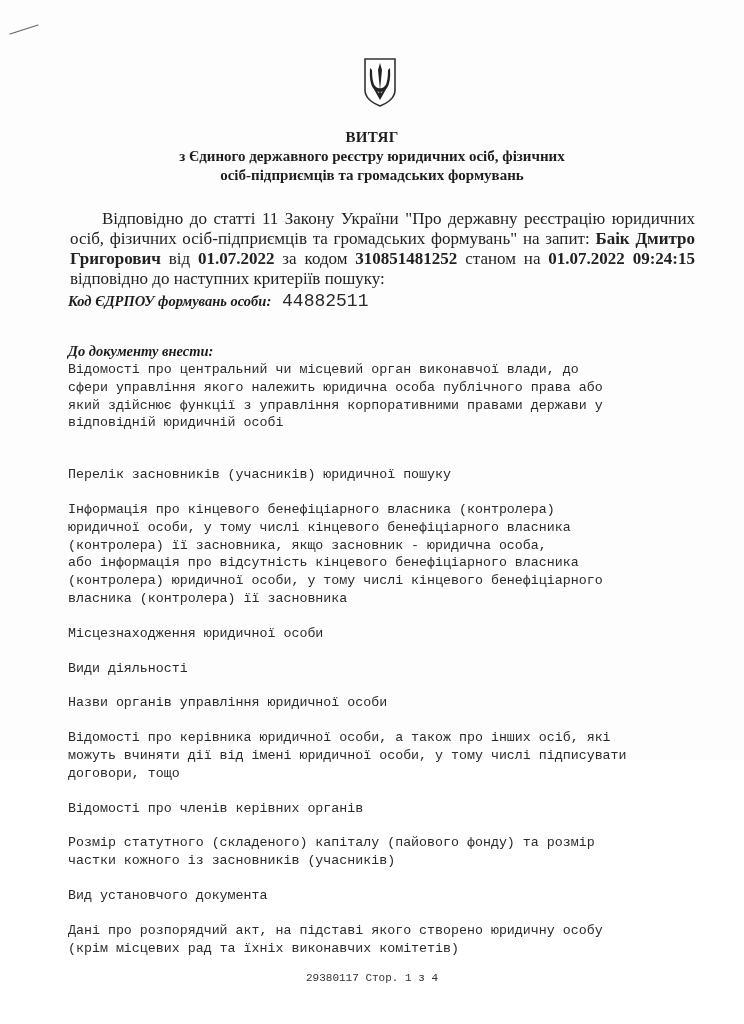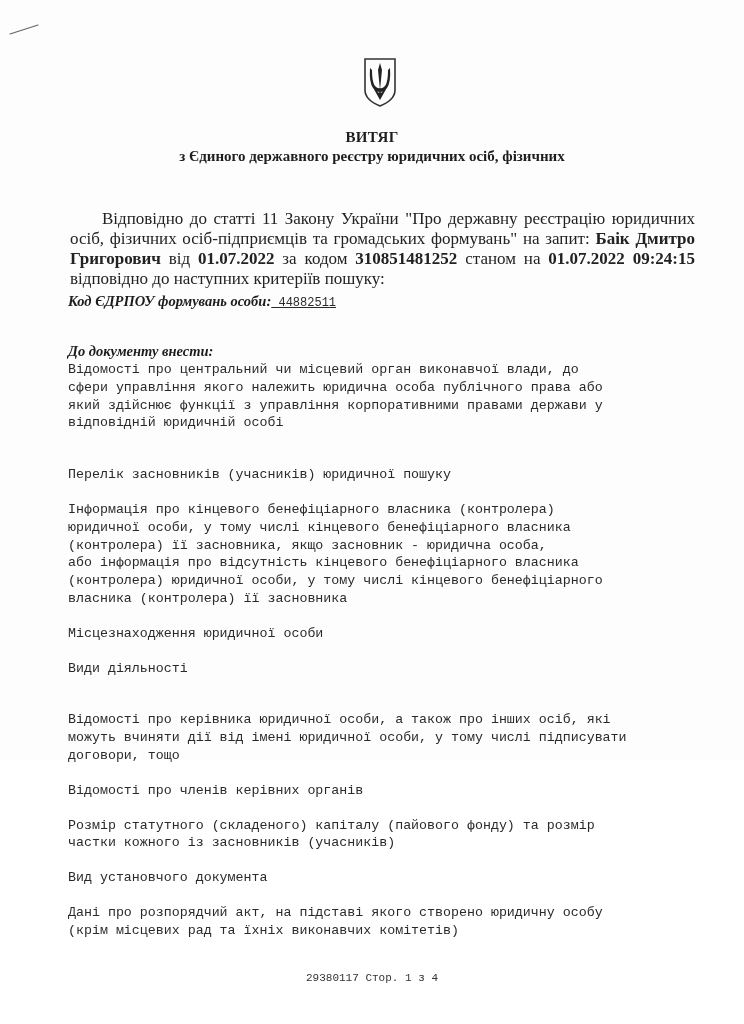--- a/index.html
+++ b/index.html
@@ -74,23 +74,22 @@
     }
     .label-italic {
       font-family: "Liberation Serif", serif;
       font-style: italic;
       font-weight: bold;
       font-size: 14.5px;
       color: #1c1c1c;
     }
     .mono {
       font-family: "Liberation Mono", monospace;
-      font-size: 12px;
+      font-size: 18px;
       color: #2a2a2a;
-      text-decoration: underline;
     }
     .criteria {
       position: absolute;
       left: 68px;
       top: 342px;
       width: 640px;
     }
     .criteria-heading {
       line-height: 18px;
       margin-bottom: 1px;
@@ -129,20 +128,21 @@
     <path d="M3 3 H33 V34 Q33 44 18 50 Q3 44 3 34 Z" fill="none" stroke="#333" stroke-width="1.6"></path>
     <path d="M18 7 L20 14 L18 34 L16 14 Z" fill="#222"></path>
     <path d="M8 12 Q7 26 11 32 Q14 36 18 36 Q22 36 25 32 Q29 26 28 12 L26 14 Q26 26 23 30 Q20 33 18 32 Q16 33 13 30 Q10 26 10 14 Z" fill="#222"></path>
     <path d="M13 33 L18 42 L23 33" fill="none" stroke="#222" stroke-width="2"></path>
     <circle cx="18" cy="38" r="2" fill="#222"></circle>
   </svg>
 
   <div class="title-block">
     <div class="main-title">ВИТЯГ</div>
     <div>з Єдиного державного реєстру юридичних осіб, фізичних</div>
+    <div>осіб-підприємців та громадських формувань</div>
   </div>
 
   <div class="intro"><span>Відповідно до статті 11 Закону України "Про державну реєстрацію юридичних осіб, фізичних осіб-підприємців та громадських формувань" на запит: </span><b>Баік Дмитро Григорович</b><span> від </span><b>01.07.2022</b><span> за кодом </span><b>310851481252</b><span> станом на </span><b>01.07.2022 09:24:15</b><span> відповідно до наступних критеріїв пошуку:</span></div>
 
   <div class="edrpou">
     <span class="label-italic">Код ЄДРПОУ формувань особи:</span><span class="mono"> 44882511</span>
   </div>
 
   <div class="criteria">
     <div class="criteria-heading label-italic">До документу внести:</div>
@@ -158,20 +158,21 @@
 юридичної особи, у тому числі кінцевого бенефіціарного власника
 (контролера) її засновника, якщо засновник - юридична особа,
 або інформація про відсутність кінцевого бенефіціарного власника
 (контролера) юридичної особи, у тому числі кінцевого бенефіціарного
 власника (контролера) її засновника</p>
     <div class="gap"></div>
     <p class="criteria-item">Місцезнаходження юридичної особи</p>
     <div class="gap"></div>
     <p class="criteria-item">Види діяльності</p>
     <div class="gap"></div>
+    <p class="criteria-item">Назви органів управління юридичної особи</p>
     <div class="gap"></div>
     <p class="criteria-item">Відомості про керівника юридичної особи, а також про інших осіб, які
 можуть вчиняти дії від імені юридичної особи, у тому числі підписувати
 договори, тощо</p>
     <div class="gap"></div>
     <p class="criteria-item">Відомості про членів керівних органів</p>
     <div class="gap"></div>
     <p class="criteria-item">Розмір статутного (складеного) капіталу (пайового фонду) та розмір
 частки кожного із засновників (учасників)</p>
     <div class="gap"></div>

